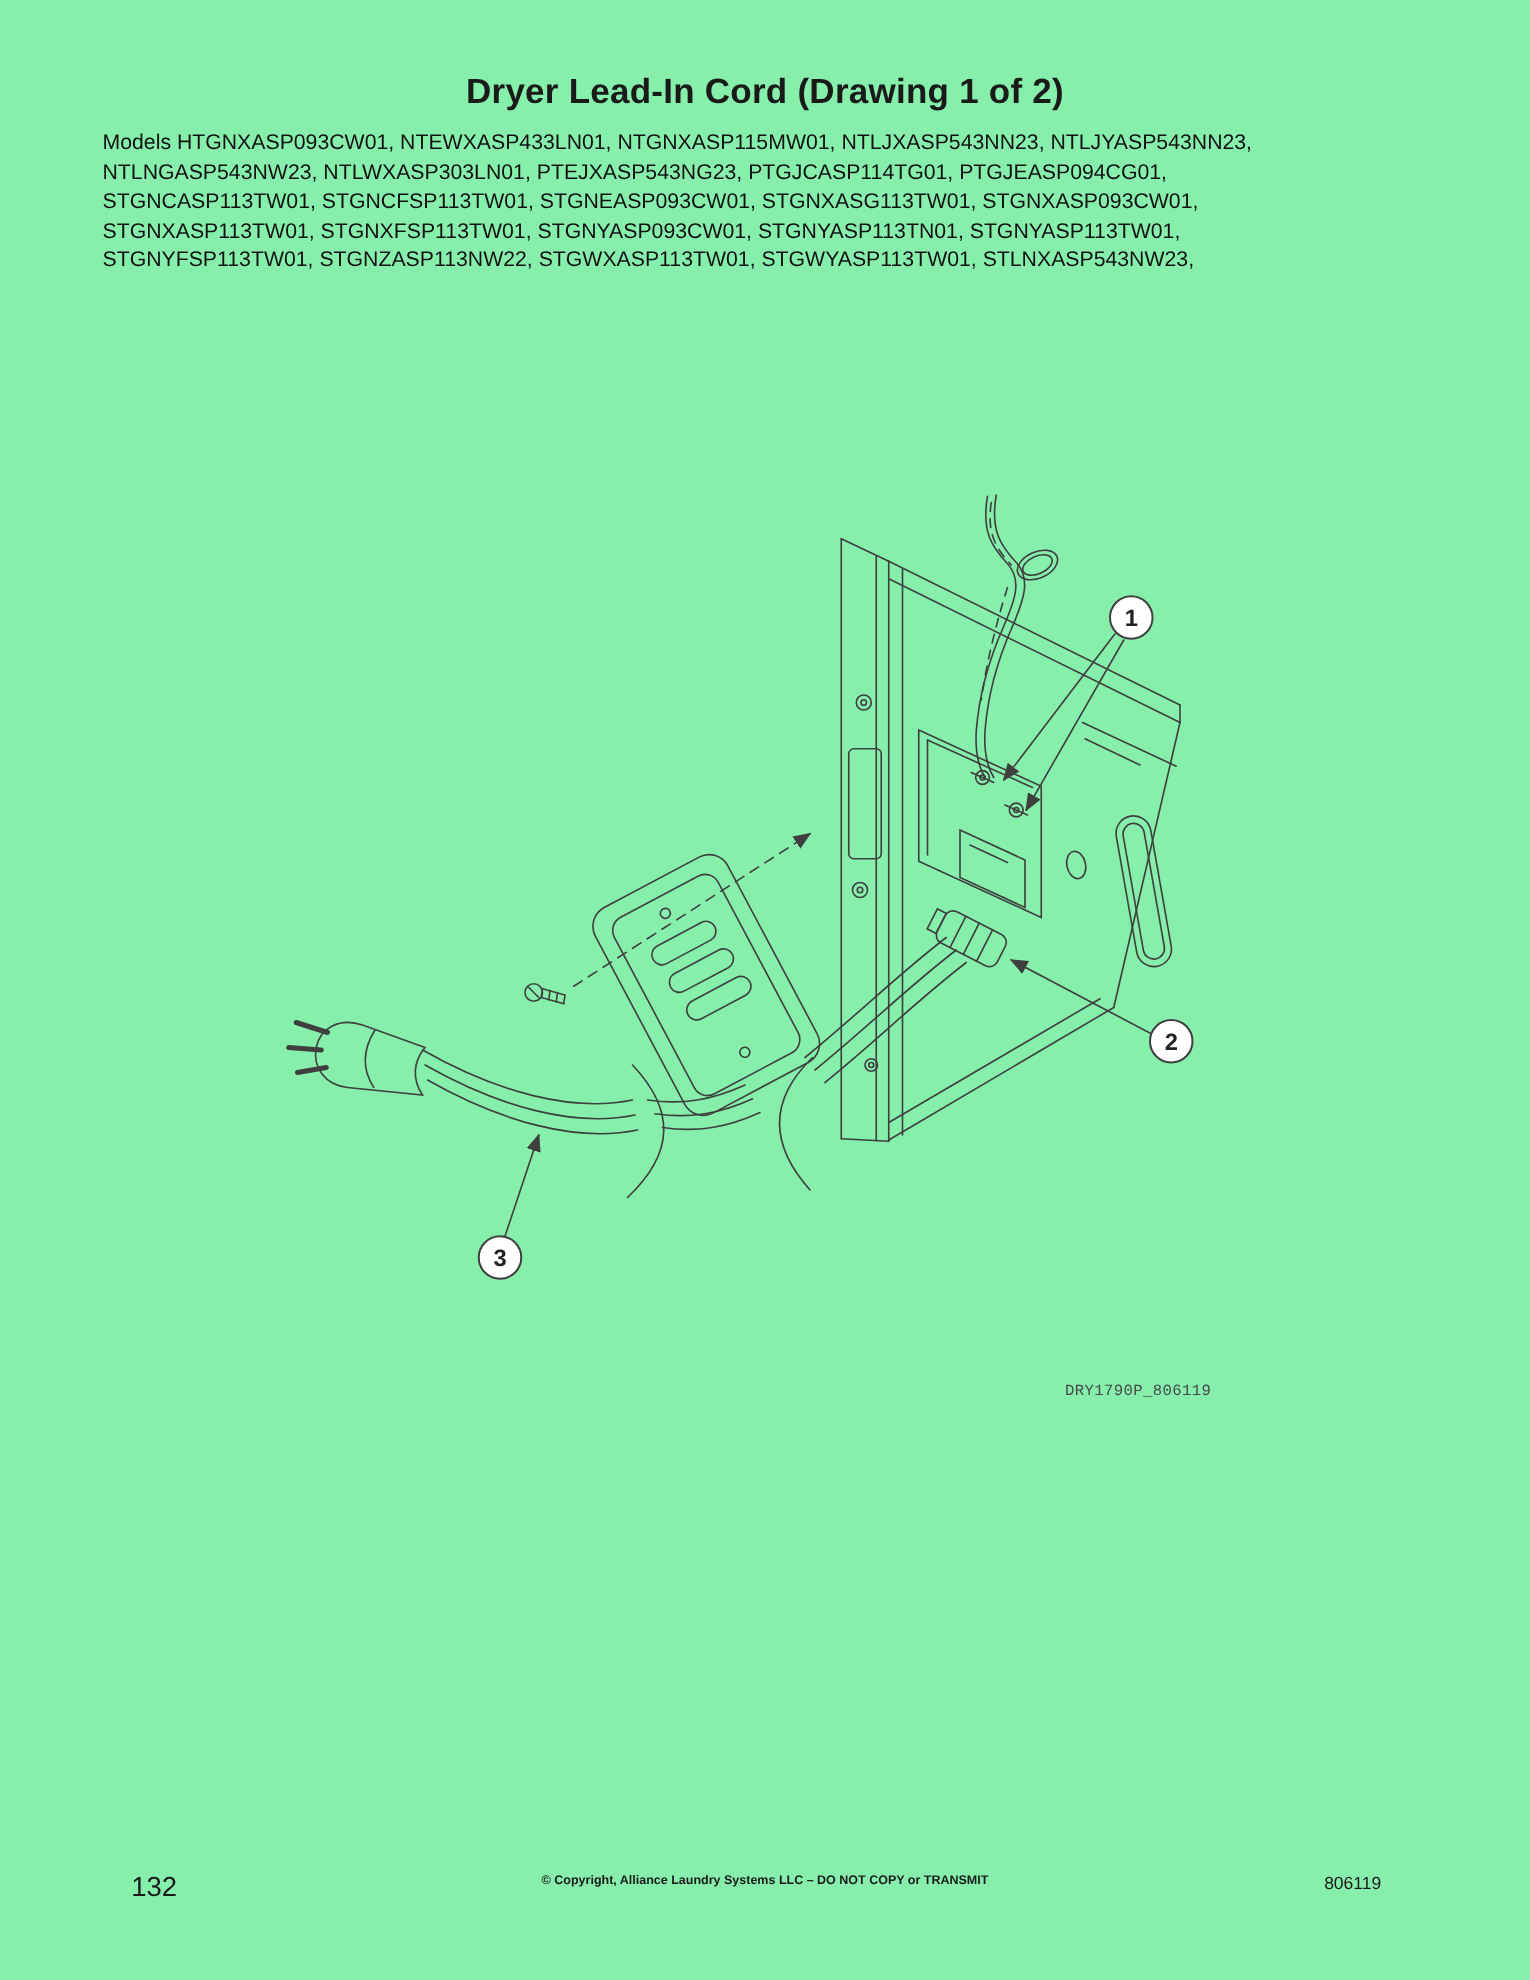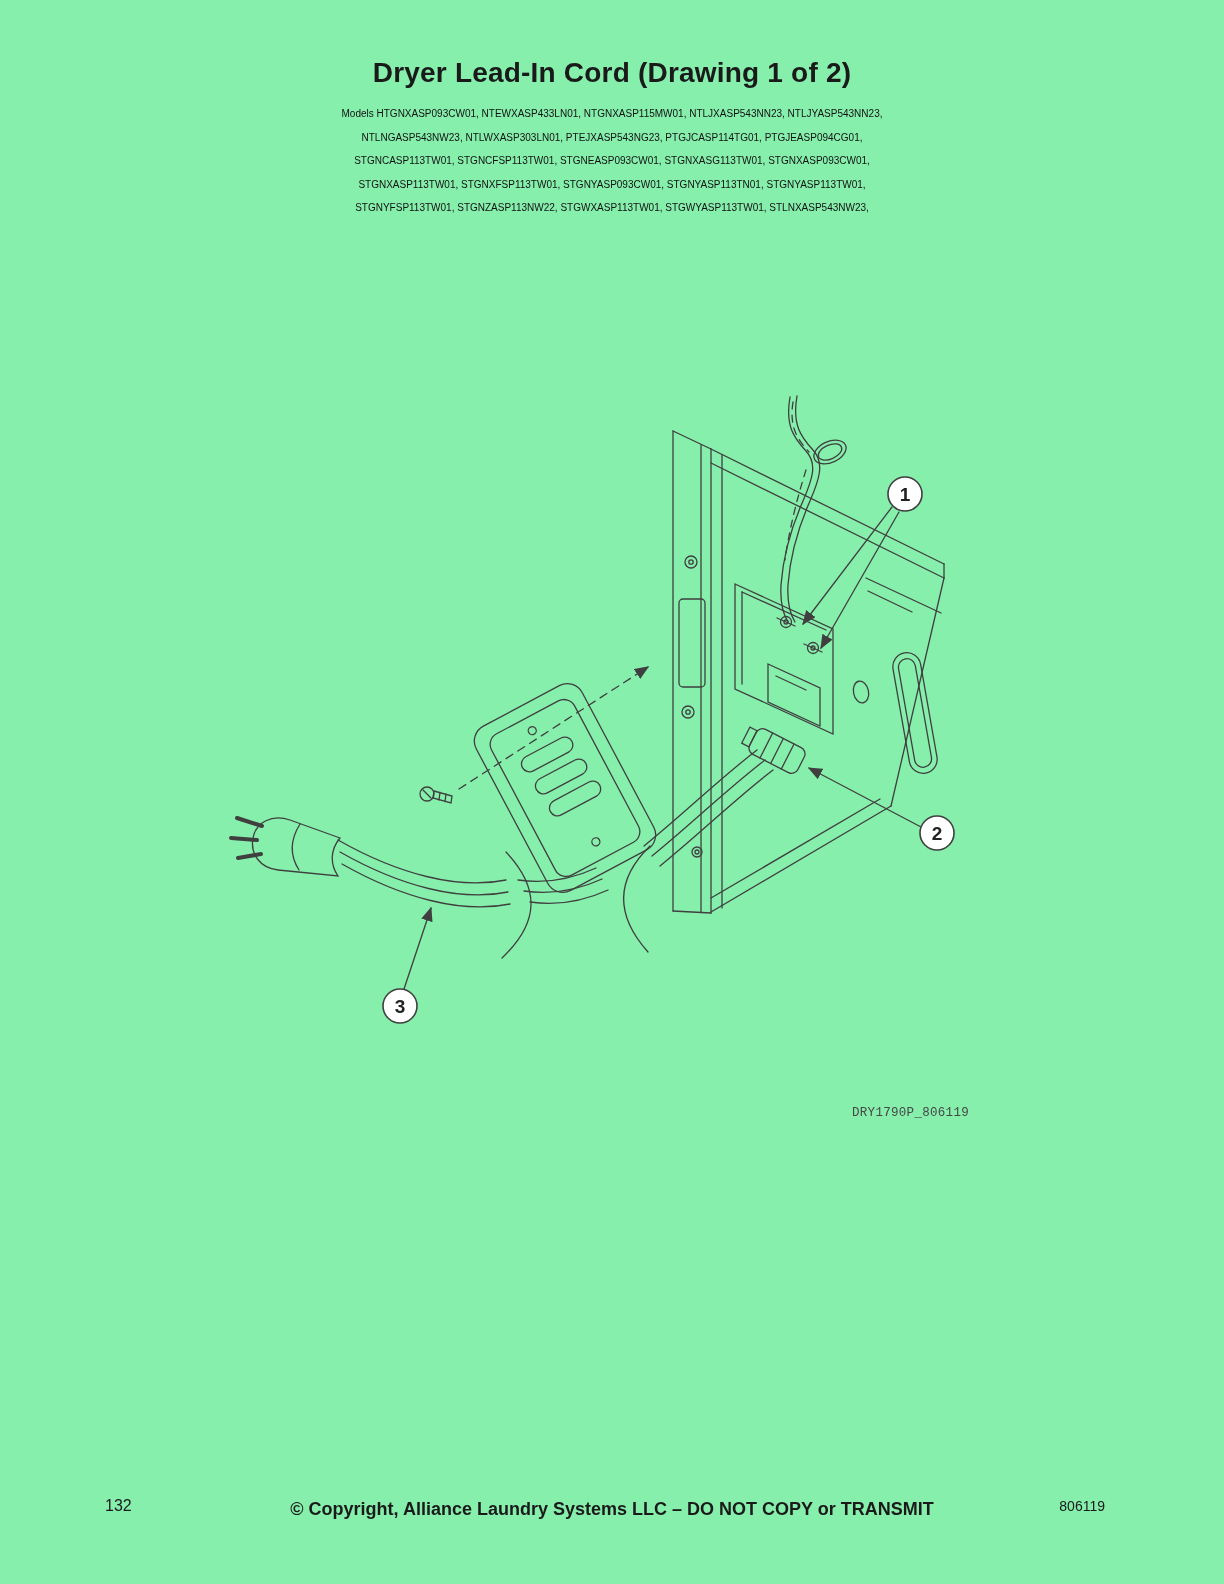--- a/index.html
+++ b/index.html
@@ -22,22 +22,22 @@
     font-size: 28px;
     font-weight: bold;
     letter-spacing: 0.2px;
   }
   .models {
     position: absolute;
     top: 102px;
     left: 50%;
     transform: translateX(-50%);
     width: 1060px;
-    text-align: center;
-    font-size: 10px;
+    text-align: left;
+    font-size: 17px;
     line-height: 23.5px;
     color: #111;
   }
   .figure-svg {
     position: absolute;
     top: 0; left: 0;
   }
   .figure-caption {
     position: absolute;
     top: 1106px;
@@ -51,29 +51,29 @@
     position: absolute;
     top: 1494px;
     left: 0;
     width: 100%;
     height: 34px;
   }
   .page-number {
     position: absolute;
     left: 105px;
     top: 3px;
-    font-size: 16px;
+    font-size: 22px;
     text-align: right;
   }
   .copyright {
     position: absolute;
     left: 50%;
     transform: translateX(-50%);
     top: 5px;
-    font-size: 18px;
+    font-size: 10px;
     font-weight: bold;
     white-space: nowrap;
     text-align: center;
   }
   .doc-number {
     position: absolute;
     right: 119px;
     top: 4px;
     font-size: 14px;
   }

